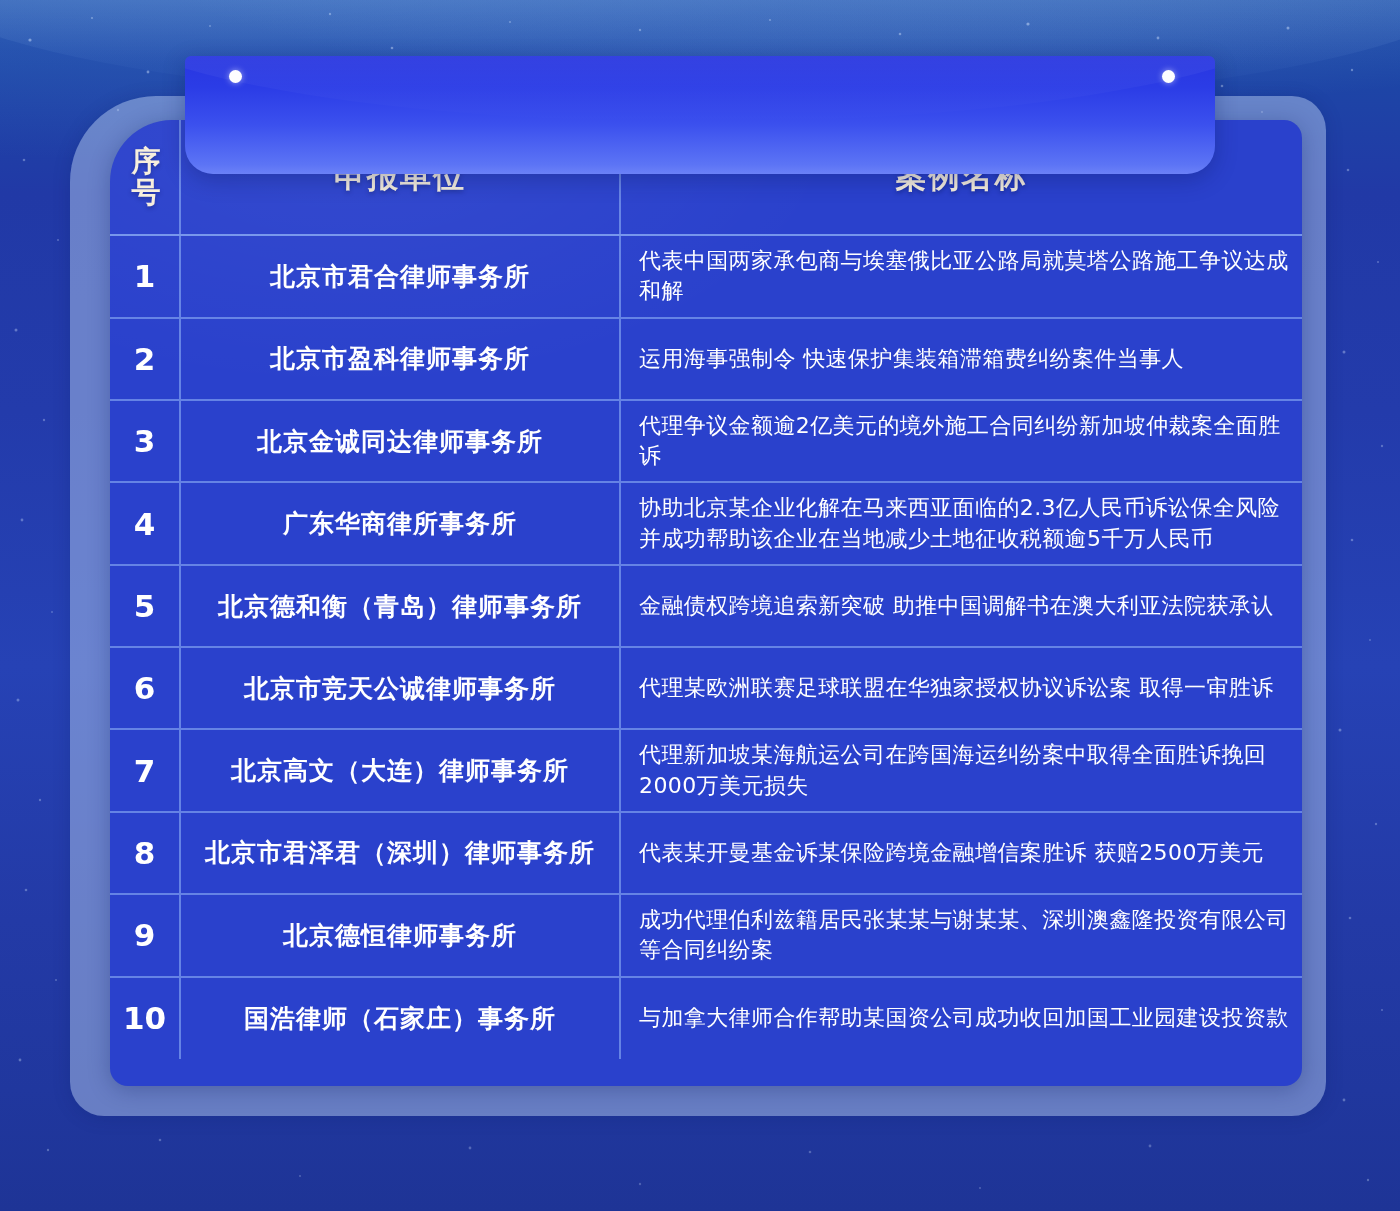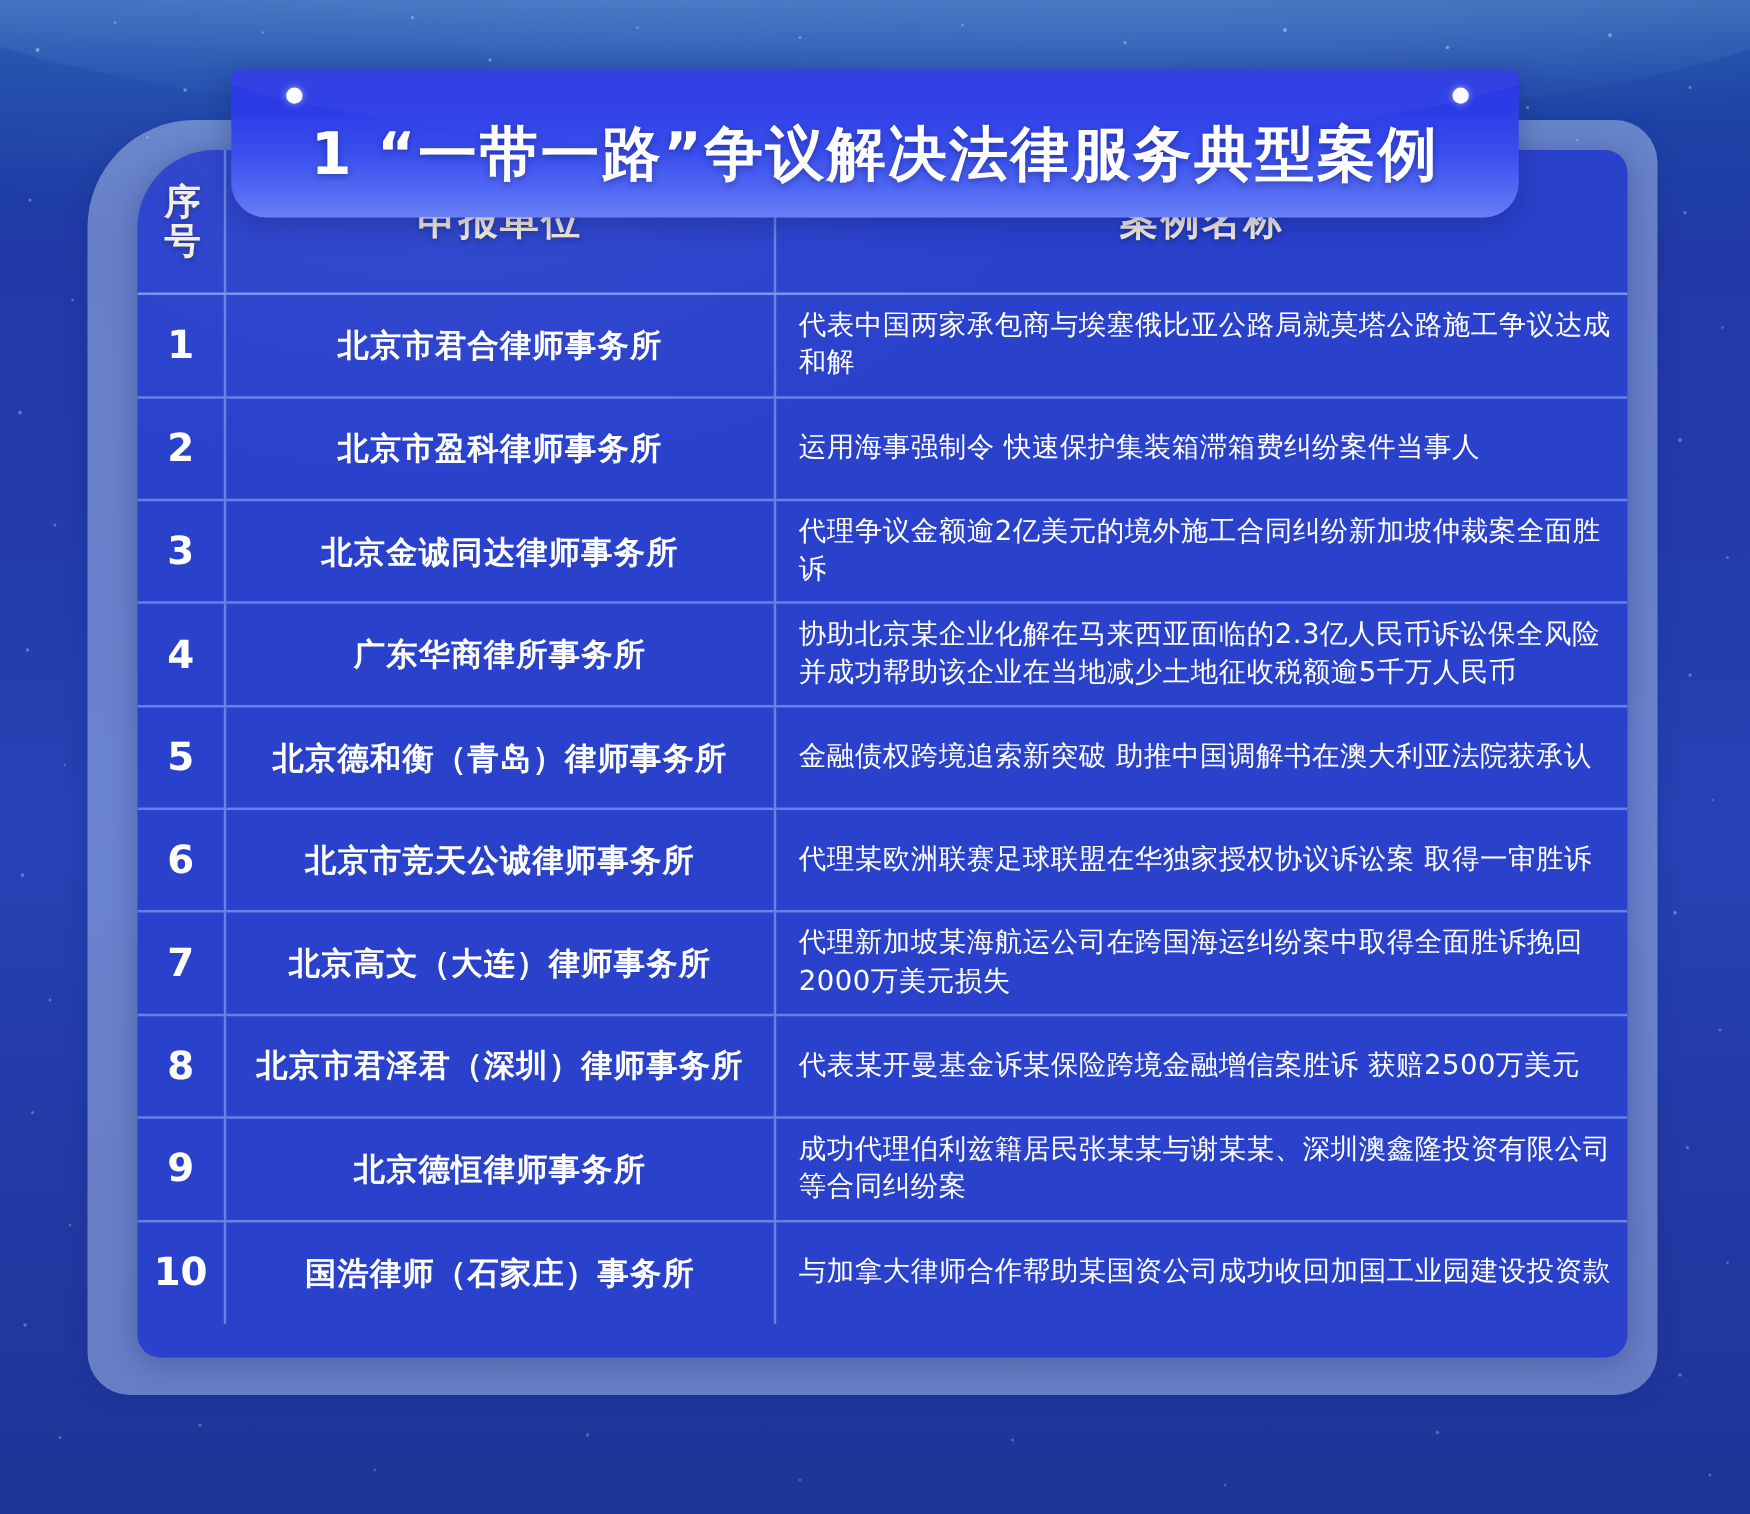--- a/index.html
+++ b/index.html
@@ -348,16 +348,15 @@
             <td class="td-case">与加拿大律师合作帮助某国资公司成功收回加国工业园建设投资款</td>
           </tr>
         </tbody>
     </table>
   </div>
 
   <div id="title-badge">
     <div class="badge-gloss"></div>
     <span class="badge-dot left"></span>
     <span class="badge-dot right"></span>
-    <div id="title-text">1  “一带一路”争议解决法律服务典型案例</div>
   </div>
 
 </div>
 
 </body></html>

